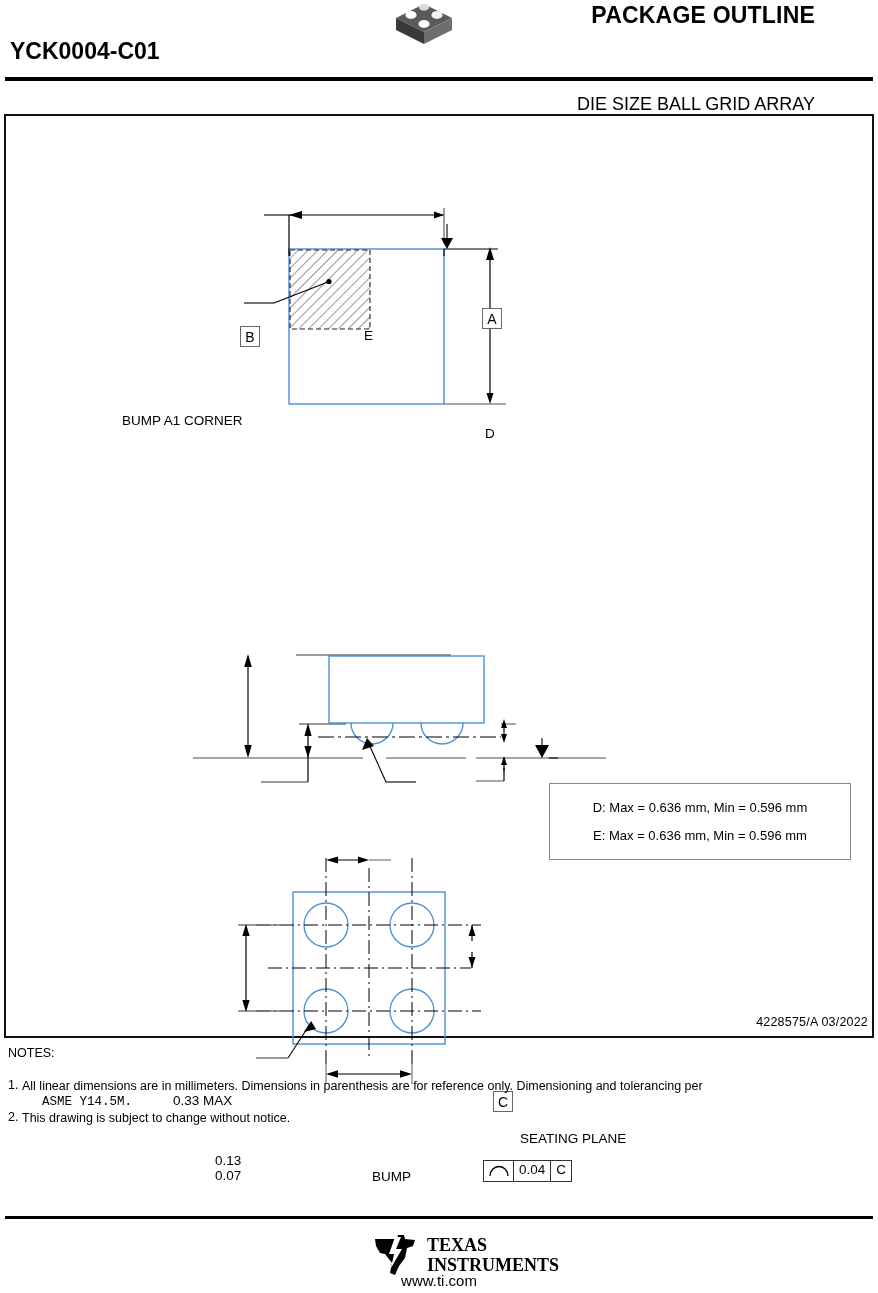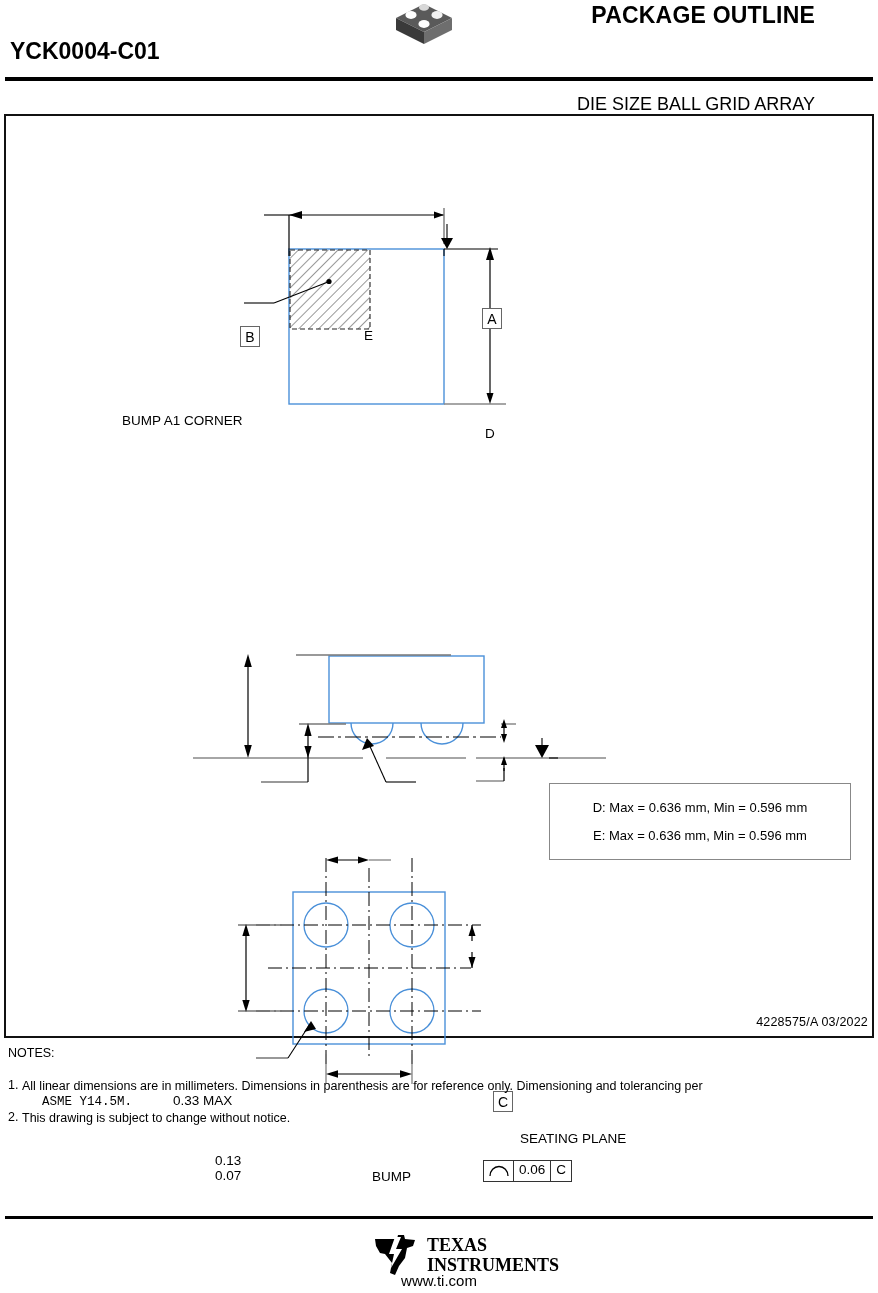--- a/index.html
+++ b/index.html
@@ -198,21 +198,21 @@
       <div class="v-label" style="position:absolute;left:366px;top:653px;">BUMP</div>
       <div class="datumbox" style="left:487px;top:575px;">C</div>
       <div class="v-label" style="position:absolute;left:514px;top:615px;">SEATING PLANE</div>
 
       <div style="position:absolute;left:477px;top:644px;display:flex;border:1px solid #333;background:#fff;height:20px;">
         <div style="width:29px;display:flex;align-items:center;justify-content:center;border-right:1px solid #333;">
           <svg width="20" height="12" viewBox="0 0 20 12">
             <path d="M 1 11 A 9 9.5 0 0 1 19 11" fill="none" stroke="#000" stroke-width="1.3"></path>
           </svg>
         </div>
-        <div style="padding:1px 5px 0 5px;font-size:13.5px;border-right:1px solid #333;">0.06</div>
+        <div style="padding:1px 5px 0 5px;font-size:13.5px;border-right:1px solid #333;">0.04</div>
         <div style="padding:1px 5px 0 5px;font-size:13.5px;">C</div>
       </div>
     </div>
 
     <div style="position:absolute;left:0;top:620px;width:866px;height:300px;">
       <svg width="866" height="300" viewBox="0 0 866 300">
 
         <rect x="287" y="156" width="152" height="152" fill="none" stroke="#4a90d9" stroke-width="1.4"></rect>
 
         <circle cx="320" cy="189" r="22" fill="none" stroke="#4a90d9" stroke-width="1.3"></circle>

